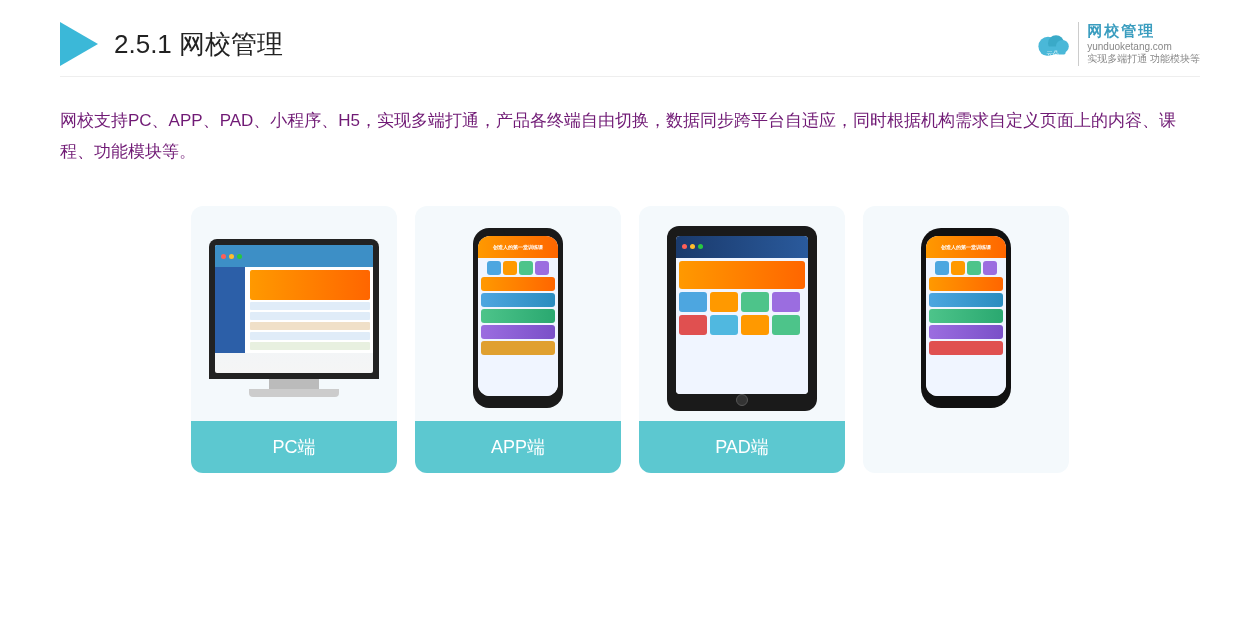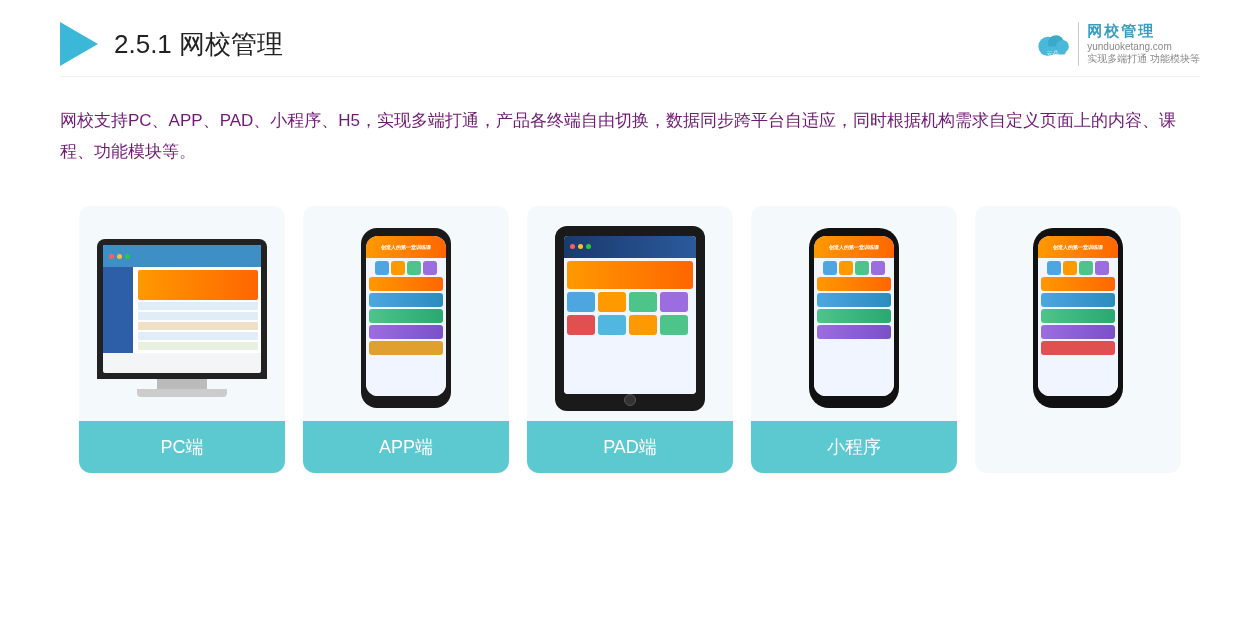--- a/index.html
+++ b/index.html
@@ -520,68 +520,41 @@
                 <div class="tablet-icon green"></div>
               </div>
             </div>
           </div>
           <div class="tablet-home-btn"></div>
         </div>
       </div>
       <div class="card-label">PAD端</div>
     </div>
 
+
     <div class="card">
       <div class="card-image-area">
         <div class="phone-mockup" style="background:#111; border-radius:20px;">
           <div class="phone-notch" style="background:#111;"></div>
           <div class="phone-screen">
             <div class="phone-screen-header" style="background:linear-gradient(90deg,#f90,#f60);">
               <span style="font-size:5px; color:#fff;">创造人的第一堂训练课</span>
             </div>
             <div class="phone-screen-body">
               <div class="phone-icon-row">
                 <div class="phone-icon" style="background:#4da6e0"></div>
                 <div class="phone-icon" style="background:#f90"></div>
                 <div class="phone-icon" style="background:#4dc48a"></div>
                 <div class="phone-icon" style="background:#9b6de0"></div>
               </div>
               <div class="phone-card-row">
                 <div class="phone-card-item"></div>
                 <div class="phone-card-item blue"></div>
                 <div class="phone-card-item green"></div>
                 <div class="phone-card-item purple"></div>
-              </div>
-            </div>
-          </div>
-        </div>
-      </div>
-      <div class="card-label">小程序</div>
-    </div>
-
-    <div class="card">
-      <div class="card-image-area">
-        <div class="phone-mockup" style="background:#111; border-radius:20px;">
-          <div class="phone-notch" style="background:#111;"></div>
-          <div class="phone-screen">
-            <div class="phone-screen-header" style="background:linear-gradient(90deg,#f90,#f60);">
-              <span style="font-size:5px; color:#fff;">创造人的第一堂训练课</span>
-            </div>
-            <div class="phone-screen-body">
-              <div class="phone-icon-row">
-                <div class="phone-icon" style="background:#4da6e0"></div>
-                <div class="phone-icon" style="background:#f90"></div>
-                <div class="phone-icon" style="background:#4dc48a"></div>
-                <div class="phone-icon" style="background:#9b6de0"></div>
-              </div>
-              <div class="phone-card-row">
-                <div class="phone-card-item"></div>
-                <div class="phone-card-item blue"></div>
-                <div class="phone-card-item green"></div>
-                <div class="phone-card-item purple"></div>
                 <div class="phone-card-item" style="background:#e05050"></div>
               </div>
             </div>
           </div>
         </div>
       </div>
     </div>
 
   </div>
 </div>

